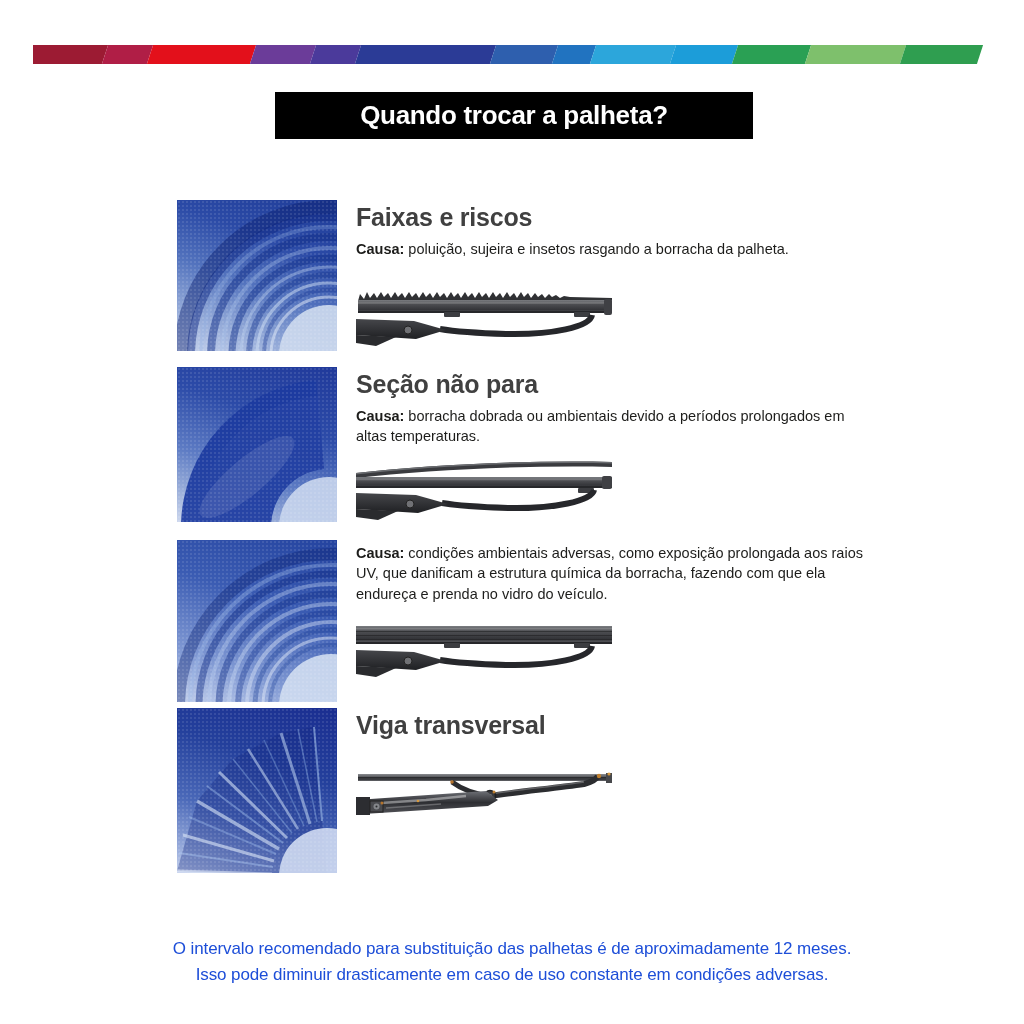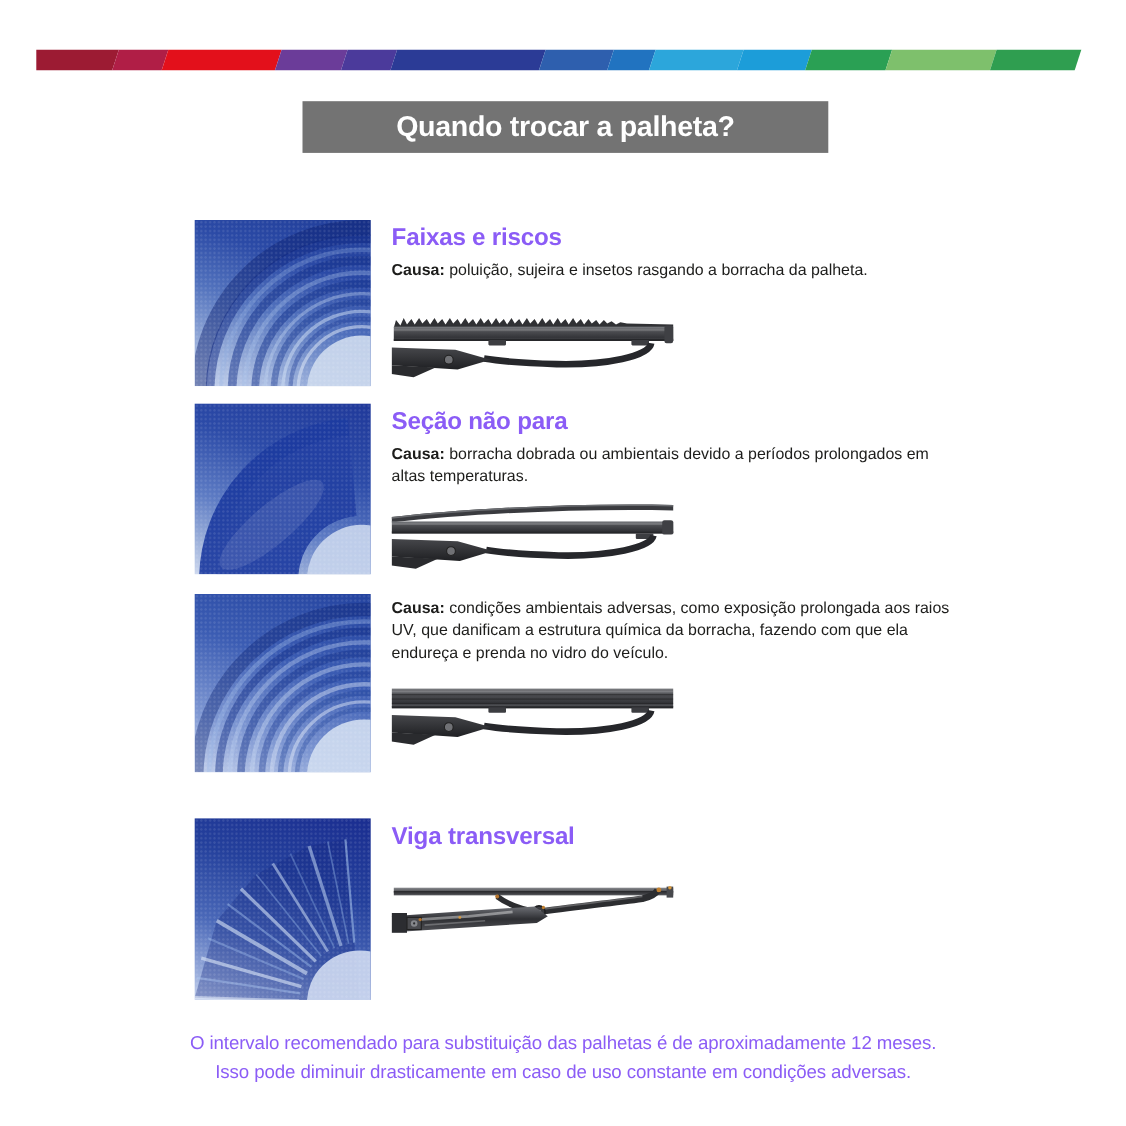--- a/index.html
+++ b/index.html
@@ -12,41 +12,41 @@
   .top-bar-inner{display:flex;height:100%;margin-left:-8px;width:calc(100% + 16px);}
   .top-bar-inner span{height:100%;transform:skewX(-18deg);}
   
   .banner{
     position:absolute;left:275px;top:92px;width:478px;height:47px;
     display:flex;align-items:center;justify-content:center;
   }
   .banner-label{font-size:26px;font-weight:bold;letter-spacing:-.3px;}
   
   .section{position:absolute;left:177px;display:flex;gap:19px;}
-  #section-1{top:200px}#section-2{top:367px}#section-3{top:540px}#section-4{top:744px}
+  #section-1{top:200px}#section-2{top:367px}#section-3{top:540px}#section-4{top:708px}
   .glass{flex:0 0 160px;width:160px;position:relative;overflow:hidden;}
   .g1{height:151px;background:linear-gradient(200deg,#1f3c98 0%,#2b4aa6 30%,#5272bd 55%,#8fa6d6 78%,#c9d5ee 100%);}
   .g2{height:155px;background:linear-gradient(200deg,#20399a 0%,#2c4ba8 35%,#5e7cc4 65%,#9cb0da 85%,#ccd7ee 100%);}
   .g3{height:162px;background:linear-gradient(200deg,#24439f 0%,#3b5cb3 40%,#7e97d2 75%,#c3d0ec 100%);}
   .g4{height:165px;background:linear-gradient(200deg,#1a2d90 0%,#24409c 35%,#4a68b8 65%,#9db0dd 90%,#c4d0ec 100%);}
   .glass svg{position:absolute;inset:0;}
   .glass::after{
     content:"";position:absolute;inset:0;pointer-events:none;
     background-image:radial-gradient(rgba(255,255,255,.10) 1px, rgba(255,255,255,0) 1.2px);
     background-size:4px 4px;
   }
   .content{width:520px;padding-top:3px;}
-  .sec-title{margin:0 0 7px;font-size:22px;font-weight:bold;letter-spacing:-.2px;color:#8b5cf6;}
+  .sec-title{margin:0 0 7px;font-size:25px;font-weight:bold;letter-spacing:-.2px;color:#404040;}
   .cause{margin:0;max-width:514px;font-size:14.5px;line-height:1.4;color:#1d1d1b;}
   .cause .lbl{font-weight:bold;margin-right:4px;}
   .blade{display:block;}
   .bm1{margin-top:26px}.bm2{margin-top:10px}.bm3{margin-top:12px}.bm4{margin-top:24px}
   
   .footer{position:absolute;left:0;top:936px;width:1024px;text-align:center;
-    font-size:17px;line-height:1.5;letter-spacing:-.1px;color:#8b5cf6;}
+    font-size:17px;line-height:1.5;letter-spacing:-.1px;color:#1d4ed8;}
 </style>
 </head>
 <body>
 
 <div class="top-bar">
   <div class="top-bar-inner">
       <span style="background: rgb(156, 27, 51); flex: 0 0 80px;"></span>
       <span style="background: rgb(176, 30, 70); flex: 0 0 45px;"></span>
       <span style="background: rgb(227, 16, 27); flex: 0 0 103px;"></span>
       <span style="background: rgb(107, 60, 153); flex: 0 0 60px;"></span>
@@ -55,21 +55,21 @@
       <span style="background: rgb(46, 95, 174); flex: 0 0 62px;"></span>
       <span style="background: rgb(33, 115, 192); flex: 0 0 38px;"></span>
       <span style="background: rgb(44, 166, 219); flex: 0 0 80px;"></span>
       <span style="background: rgb(28, 157, 217); flex: 0 0 62px;"></span>
       <span style="background: rgb(42, 160, 84); flex: 0 0 73px;"></span>
       <span style="background: rgb(126, 192, 108); flex: 0 0 95px;"></span>
       <span style="background: rgb(47, 158, 80); flex: 0 0 77px;"></span>
     </div>
 </div>
 
-<div class="banner" style="background: #737373; color: rgb(255, 255, 255);">
+<div class="banner" style="background: #000000; color: rgb(255, 255, 255);">
   <span class="banner-label">Quando trocar a palheta?</span>
 </div>
 
 <div class="section" id="section-1">
   <div class="glass g1">
     <svg width="160" height="151" viewBox="0 0 160 151">
       <circle cx="152" cy="155" r="148" fill="none" stroke="rgba(10,30,110,.45)" stroke-width="14"></circle>
       <circle cx="152" cy="155" r="138" fill="none" stroke="rgba(15,40,130,.5)" stroke-width="8"></circle>
       <circle cx="152" cy="155" r="128" fill="none" stroke="rgba(150,180,230,.30)" stroke-width="4"></circle>
       <circle cx="152" cy="155" r="118" fill="none" stroke="rgba(18,45,135,.5)" stroke-width="8"></circle>

